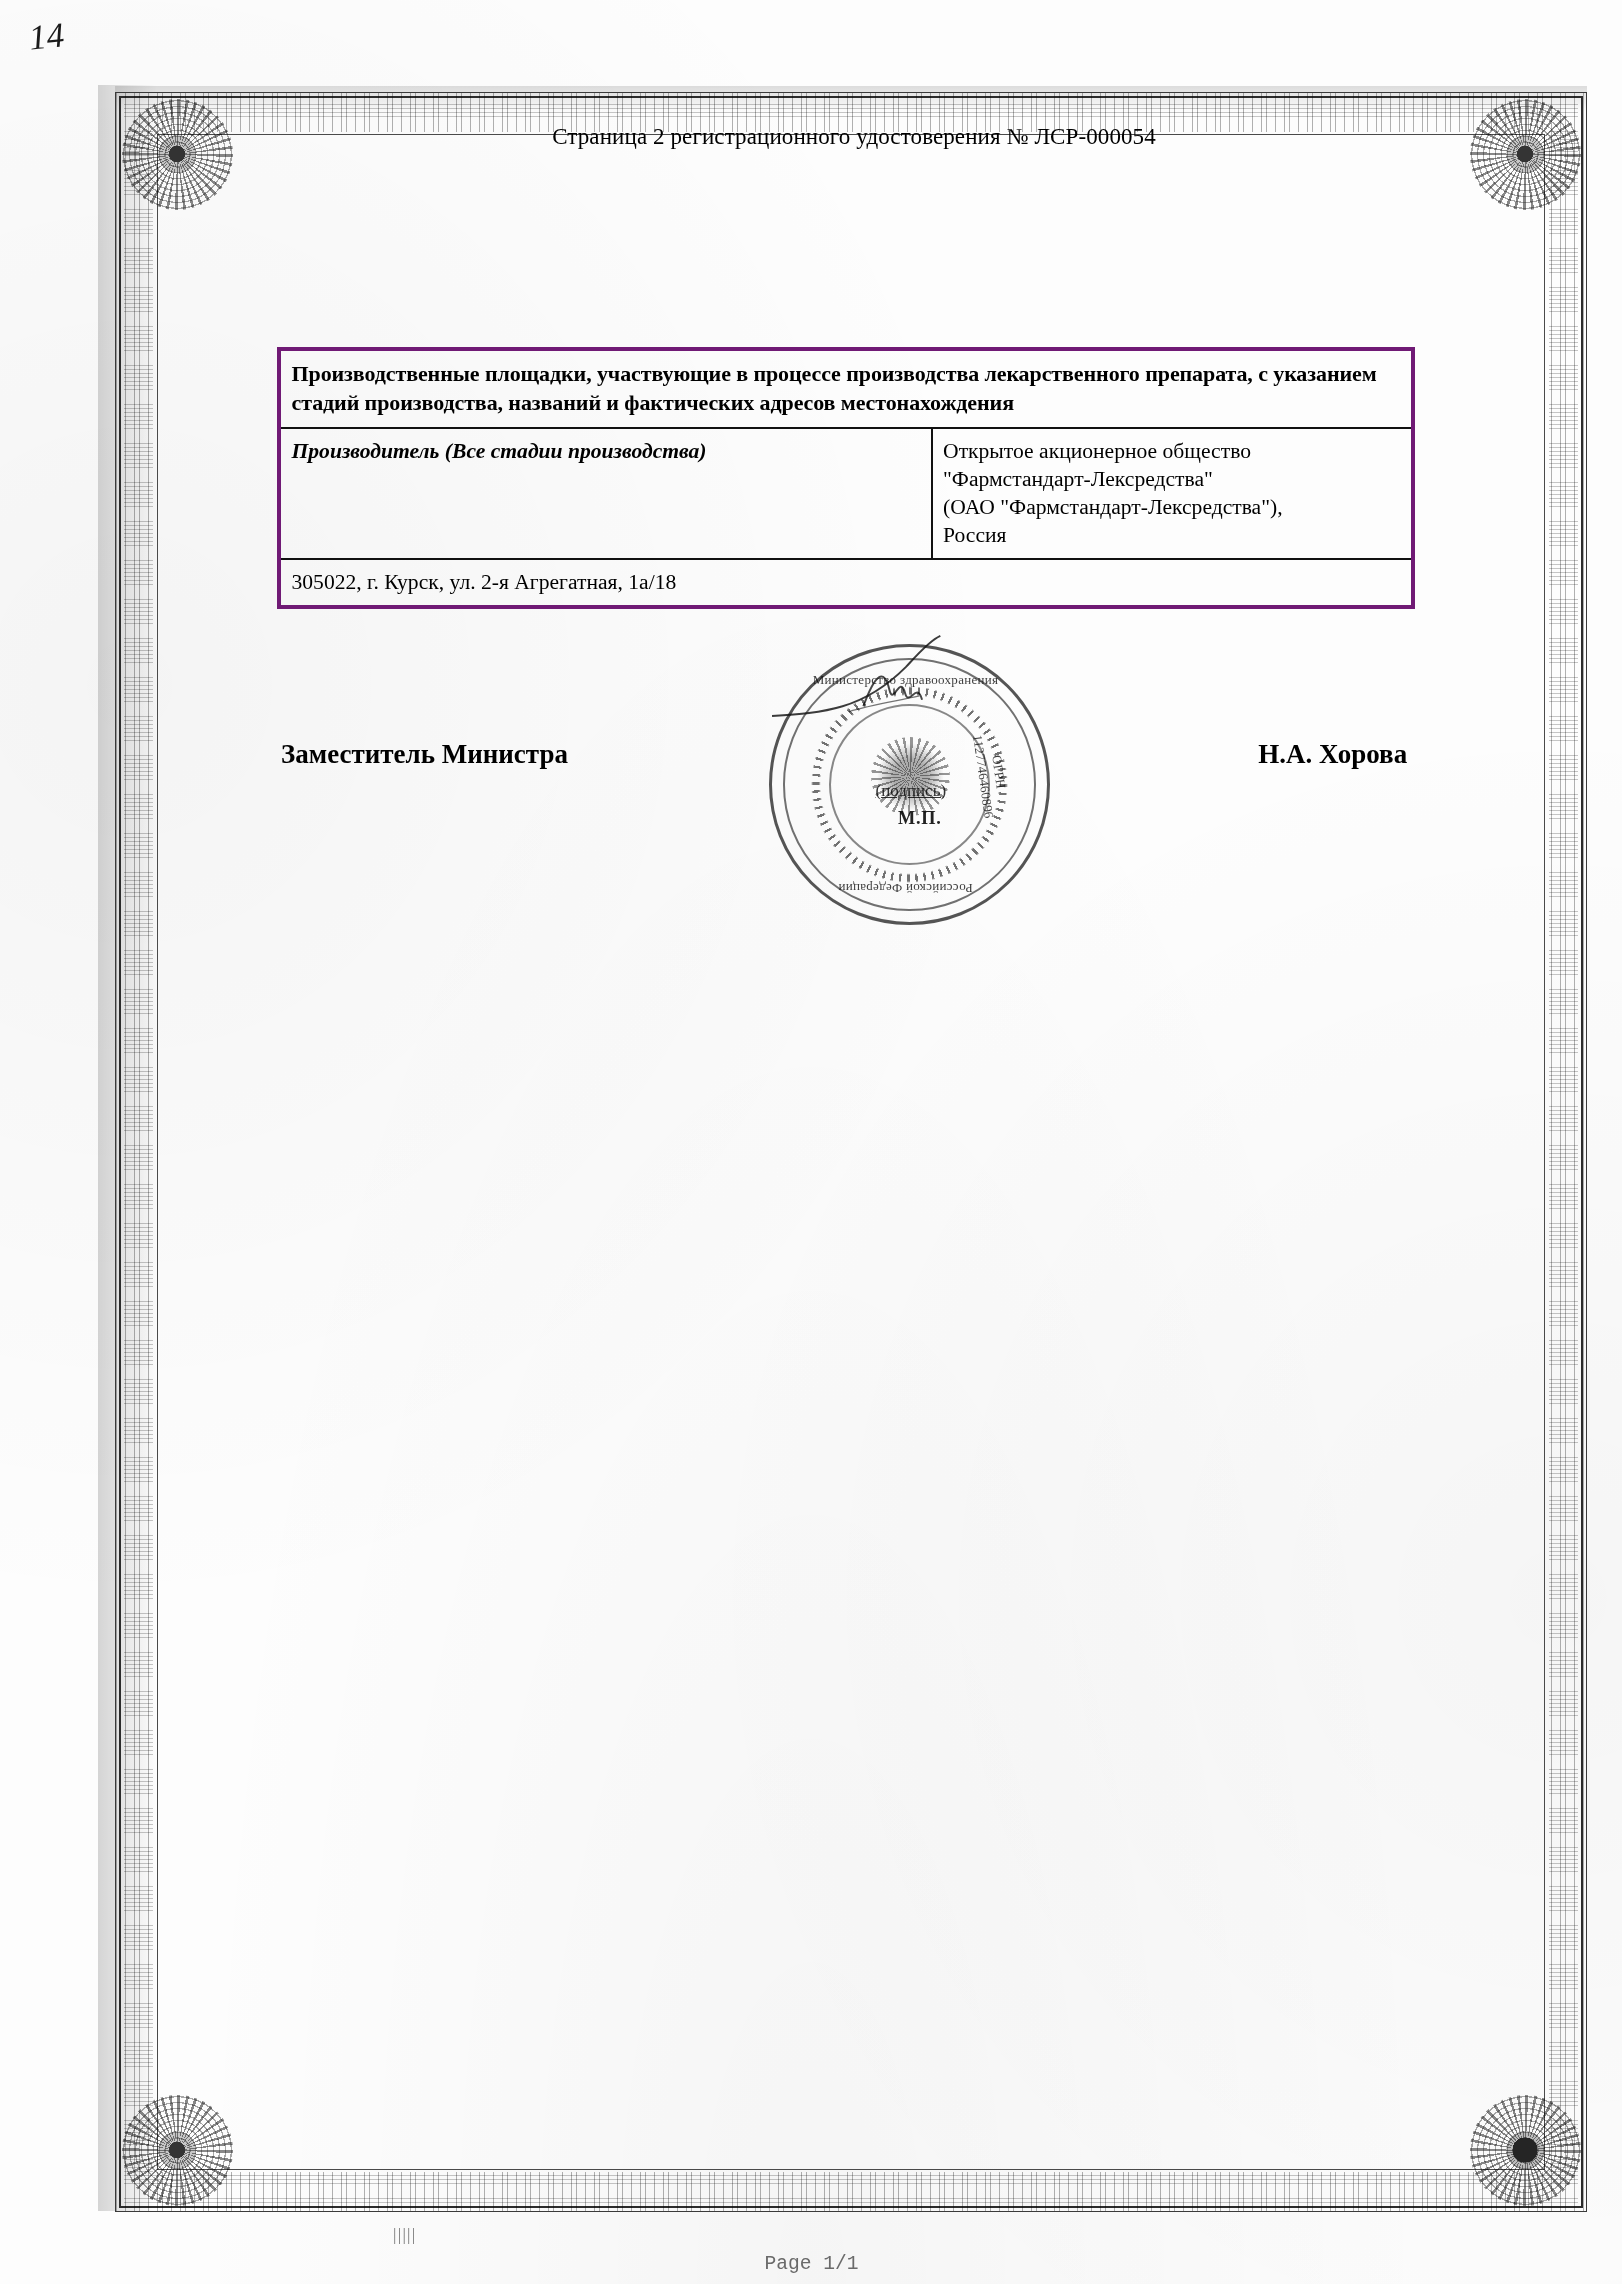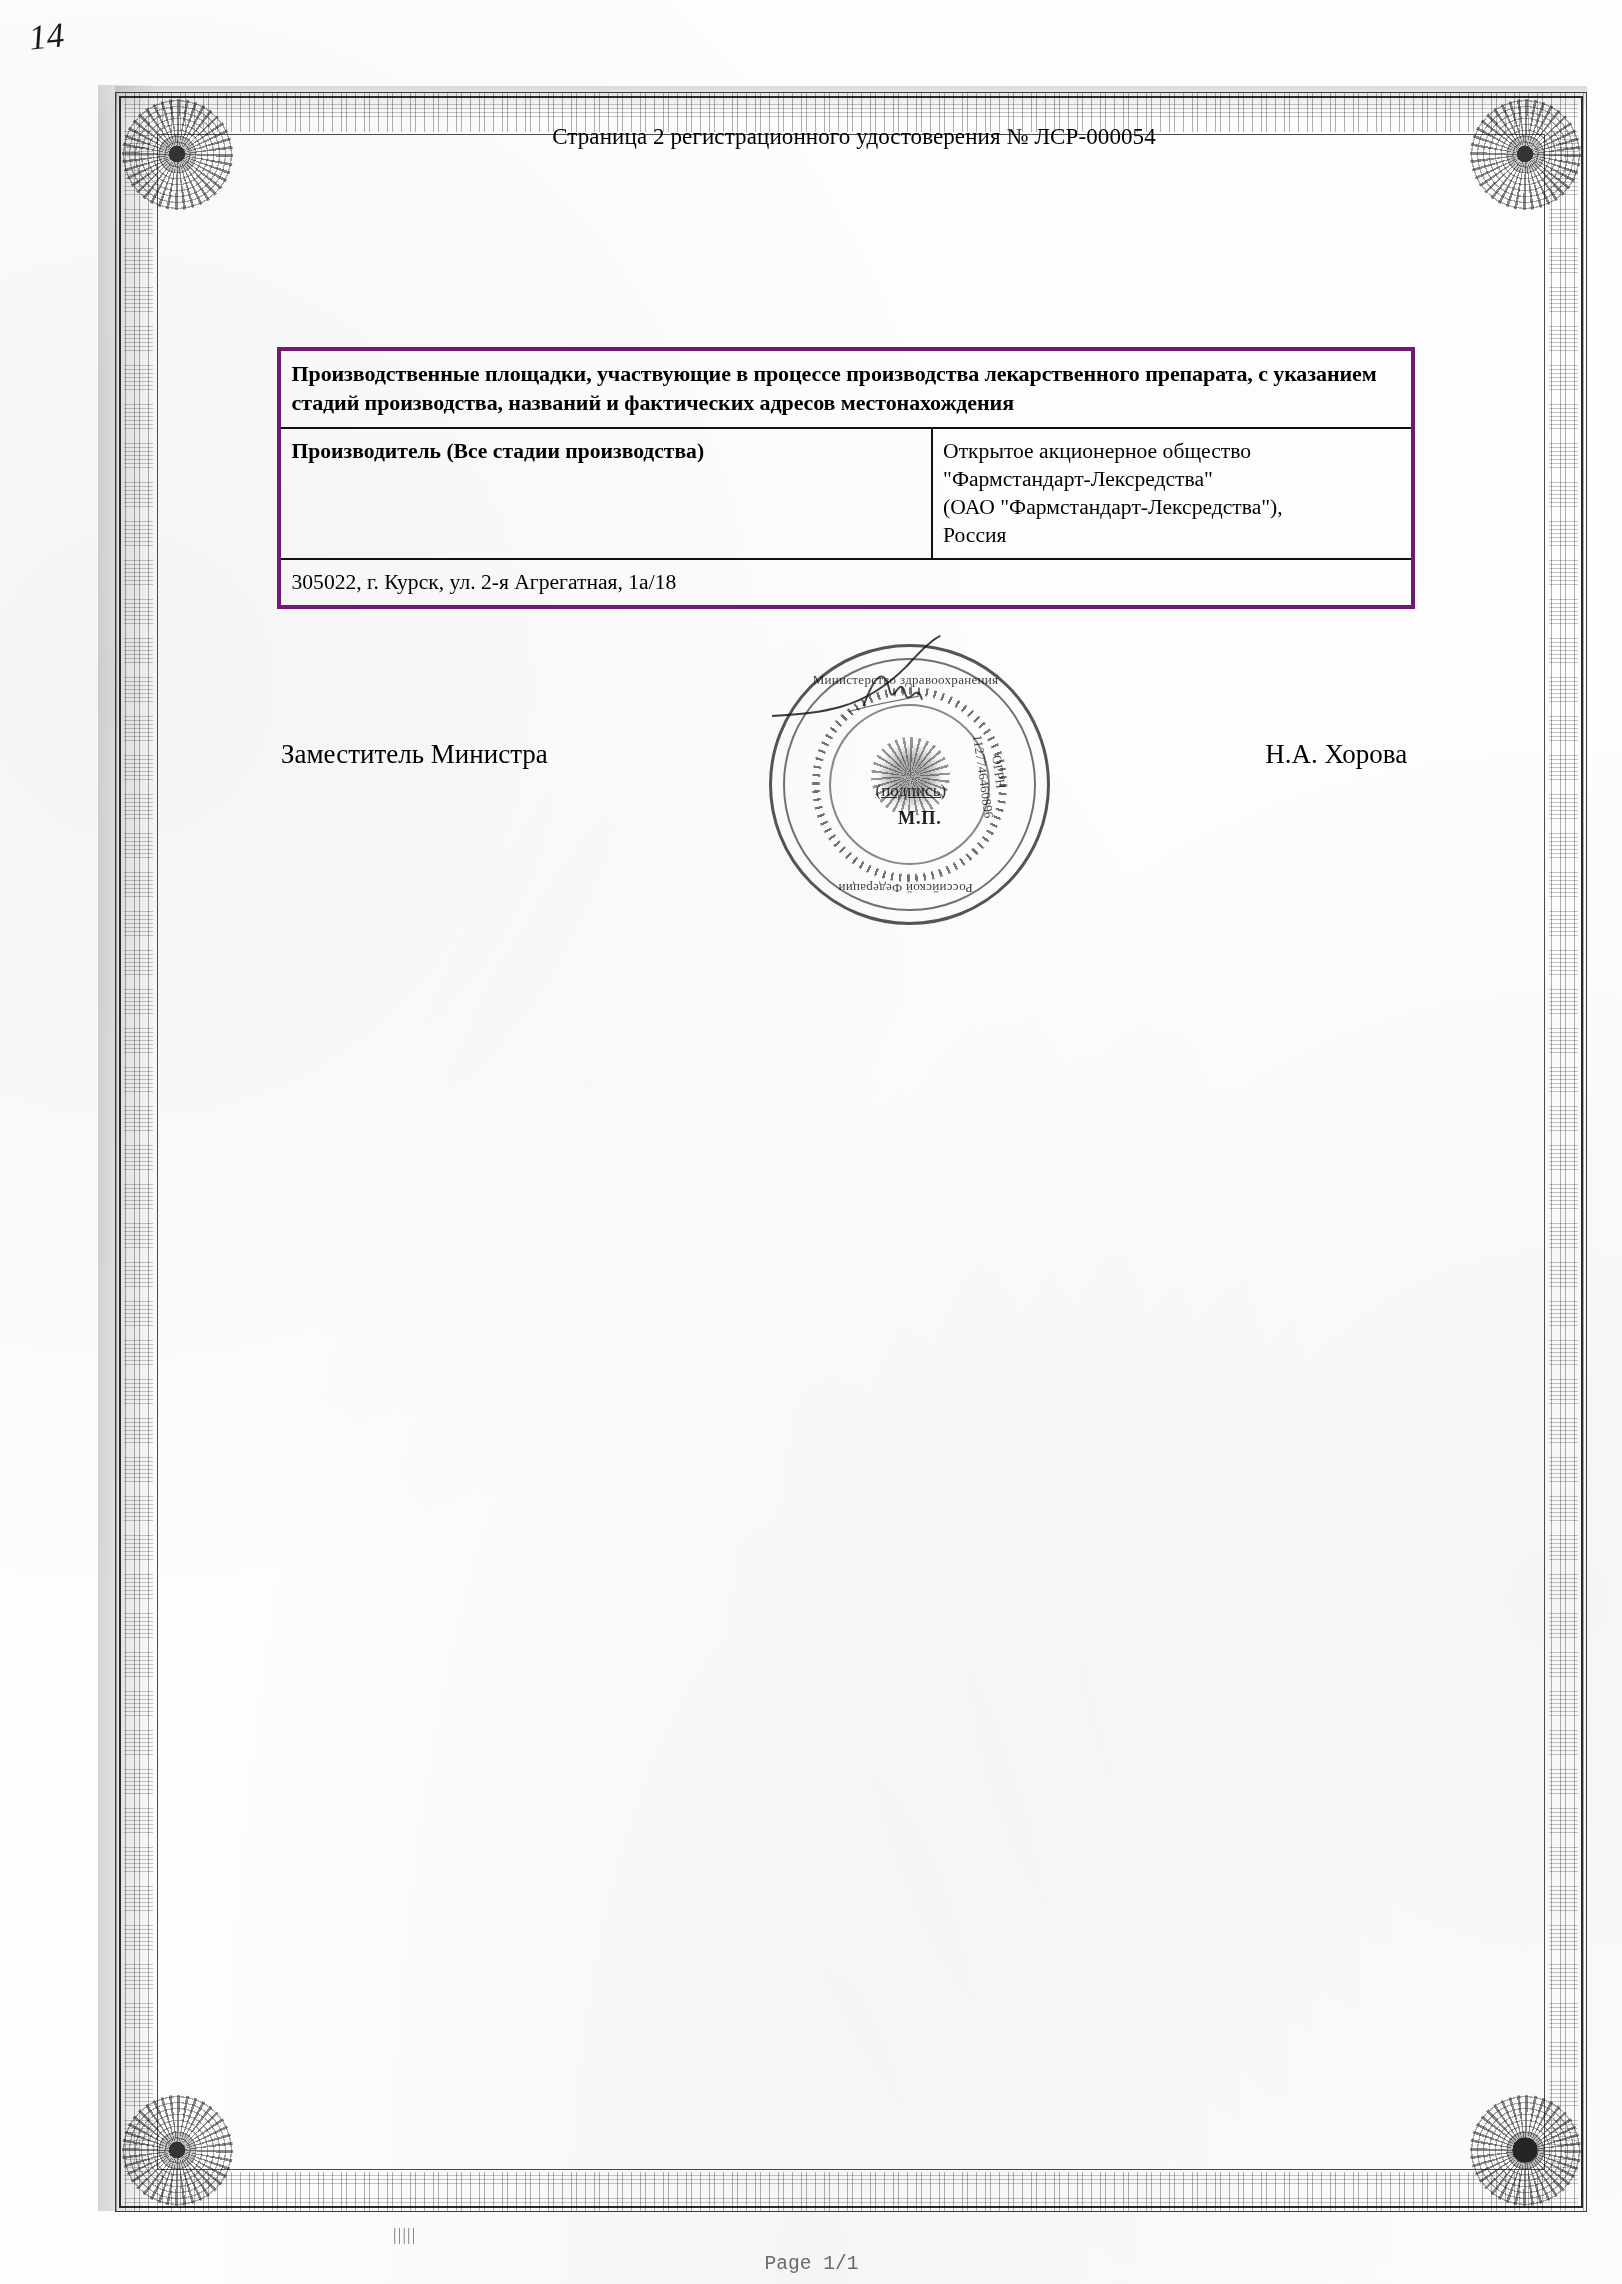--- a/index.html
+++ b/index.html
@@ -150,20 +150,21 @@
     vertical-align: top;
   }
   .th-cell {
     font-weight: bold;
     font-size: 22px;
     line-height: 1.34;
     letter-spacing: -0.1px;
   }
   .lbl-cell {
     font-weight: bold;
+    font-style: italic;
     width: 648px;
   }
   .val-cell {
     width: 470px;
     margin-left: 48px;
   }
   .addr-cell {
     font-weight: normal;
     font-style: normal;
   }
@@ -171,21 +172,21 @@
   
   .sign-row {
     position: absolute;
     left: 281px;
     top: 739px;
     width: 1138px;
     display: flex;
     justify-content: space-between;
     align-items: baseline;
     font-size: 27px;
-    font-weight: normal;
+    font-weight: bold;
   }
   .sign-name { padding-right: 11.8px; }
 
   
   .stamp {
     position: absolute;
     left: 769px;
     top: 644px;
     width: 281px;
     height: 281px;

